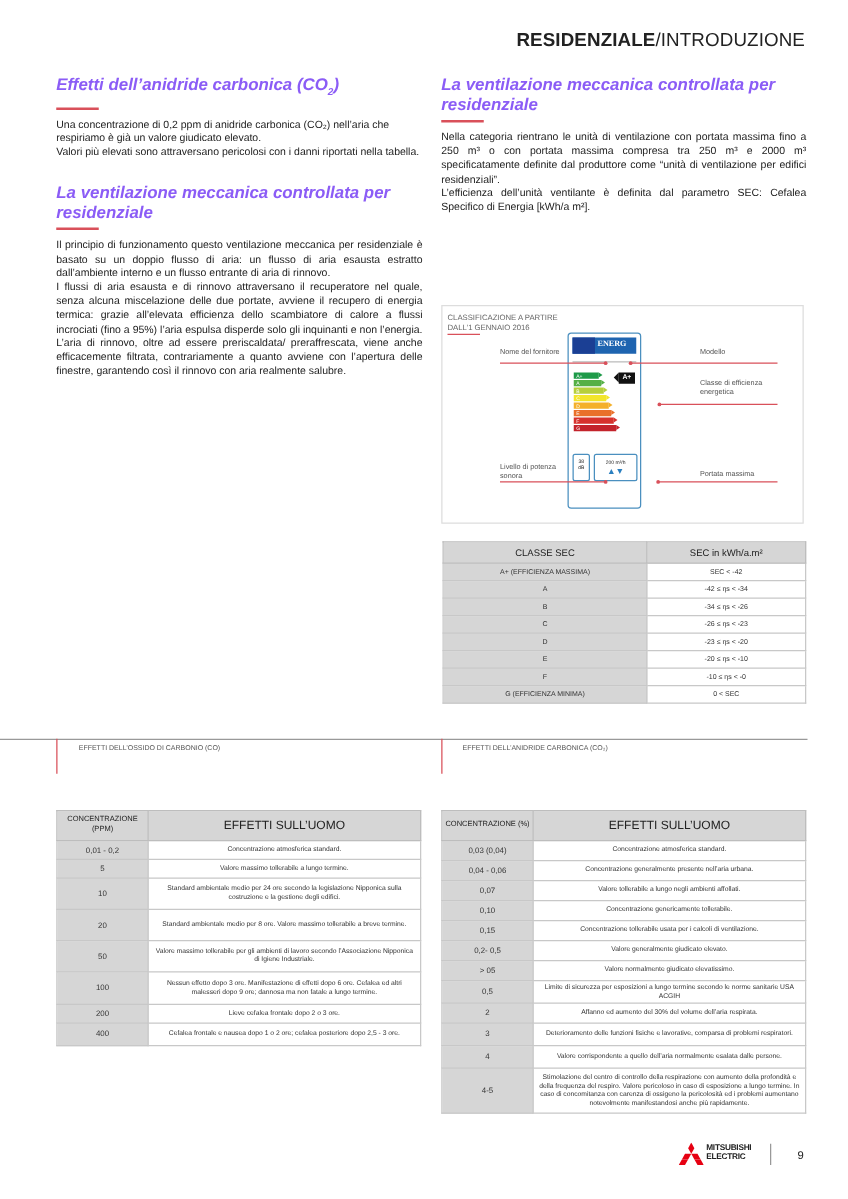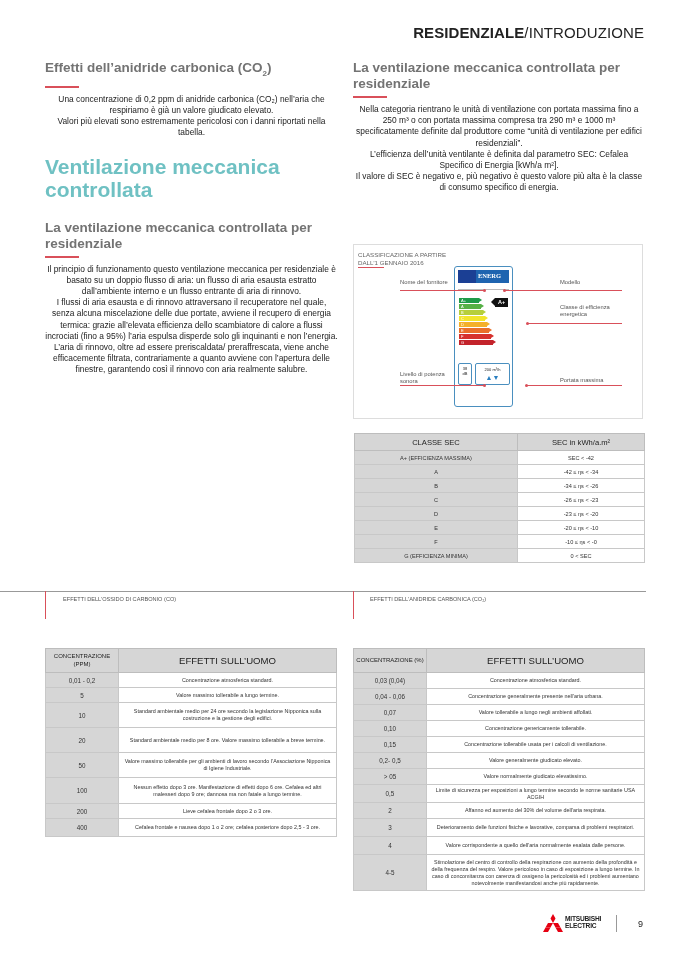--- a/index.html
+++ b/index.html
@@ -6,26 +6,26 @@
   html, body { width: 678px; height: 959px; background: #ffffff; overflow: hidden; }
   body { font-family: "Liberation Sans", sans-serif; color: #222; position: relative; }
 
   .header-crumb { position: absolute; top: 24px; right: 34px; font-size: 15px; color: #222; letter-spacing: 0.1px; }
   .header-crumb b { font-weight: bold; }
 
   .col { position: absolute; }
   .col-left { left: 45px; top: 60px; width: 293px; }
   .col-right { left: 353px; top: 60px; width: 292px; }
 
-  .h2 { color: #737373; font-weight: bold; font-size: 13.5px; line-height: 16px; }
+  .h2 { color: #8b5cf6; font-weight: bold; font-size: 13.5px; line-height: 16px; font-style: italic; }
   .h2 sub { font-size: 8px; }
   .red-underline { width: 34px; height: 2px; background: #d9505a; margin: 4px 0 6px 0; }
 
   .para { font-size: 8.4px; line-height: 11.2px; color: #222; }
-  .para p { margin: 0; text-align: center; }
+  .para p { margin: 0; }
   .para.justify { text-align: justify; }
 
   .h1 { color: #6fc1c3; font-weight: bold; font-size: 21px; line-height: 23px; margin-top: 16px; }
   .h2.sub-section { margin-top: 19px; }
 
   
   .figure { position: absolute; left: 353px; top: 244px; width: 290px; height: 175px; border: 1px solid #ddd; background: #fff; }
   .fig-caption { position: absolute; left: 4px; top: 6px; font-size: 6.2px; line-height: 7.5px; color: #666; }
   .fig-caption-line { position: absolute; left: 4px; top: 22px; width: 26px; height: 1px; background: #d9505a; }
   .label-card { position: absolute; left: 100px; top: 21px; width: 59px; height: 141px; border: 1.5px solid #4a8fbf; border-radius: 3px; background: #fff; }
@@ -78,40 +78,38 @@
   <b>RESIDENZIALE</b><span>/INTRODUZIONE</span>
 </div>
 
 <div class="col col-left">
   <div class="h2">
     <span>Effetti dell’anidride carbonica (CO</span><sub>2</sub><span>)</span>
   </div>
   <div class="red-underline"></div>
   <div class="para">
     <p>Una concentrazione di 0,2 ppm di anidride carbonica (CO₂) nell’aria che respiriamo è già un valore giudicato elevato.</p>
-    <p>Valori più elevati sono estremamente pericolosi con i danni riportati nella tabella.</p>
-  </div>
-
-  <div class="h1">Ventilazione meccanica controllata</div>
+    <p>Valori più elevati sono attraversano pericolosi con i danni riportati nella tabella.</p>
+  </div>
+
 
   <div class="h2 sub-section">La ventilazione meccanica controllata per residenziale</div>
   <div class="red-underline"></div>
   <div class="para justify">
     <p>Il principio di funzionamento questo ventilazione meccanica per residenziale è basato su un doppio flusso di aria: un flusso di aria esausta estratto dall’ambiente interno e un flusso entrante di aria di rinnovo.</p>
     <p>I flussi di aria esausta e di rinnovo attraversano il recuperatore nel quale, senza alcuna miscelazione delle due portate, avviene il recupero di energia termica: grazie all’elevata efficienza dello scambiatore di calore a flussi incrociati (fino a 95%) l’aria espulsa disperde solo gli inquinanti e non l’energia. L’aria di rinnovo, oltre ad essere preriscaldata/ preraffrescata, viene anche efficacemente filtrata, contrariamente a quanto avviene con l’apertura delle finestre, garantendo così il rinnovo con aria realmente salubre.</p>
   </div>
 </div>
 
 <div class="col col-right">
   <div class="h2">La ventilazione meccanica controllata per residenziale</div>
   <div class="red-underline"></div>
   <div class="para justify">
-    <p>Nella categoria rientrano le unità di ventilazione con portata massima fino a 250 m³ o con portata massima compresa tra 290 m³ e 1000 m³ specificatamente definite dal produttore come “unità di ventilazione per edifici residenziali”.</p>
+    <p>Nella categoria rientrano le unità di ventilazione con portata massima fino a 250 m³ o con portata massima compresa tra 250 m³ e 2000 m³ specificatamente definite dal produttore come “unità di ventilazione per edifici residenziali”.</p>
     <p>L’efficienza dell’unità ventilante è definita dal parametro SEC: Cefalea Specifico di Energia [kWh/a m²].</p>
-    <p>Il valore di SEC è negativo e, più negativo è questo valore più alta è la classe di consumo specifico di energia.</p>
   </div>
 </div>
 
 <div class="figure">
   <div class="fig-caption" style="width:90px">CLASSIFICAZIONE A PARTIRE DALL’1 GENNAIO 2016</div>
   <div class="fig-caption-line"></div>
 
   <div class="label-card">
     <div class="label-top">
       <div class="label-eu"></div>

